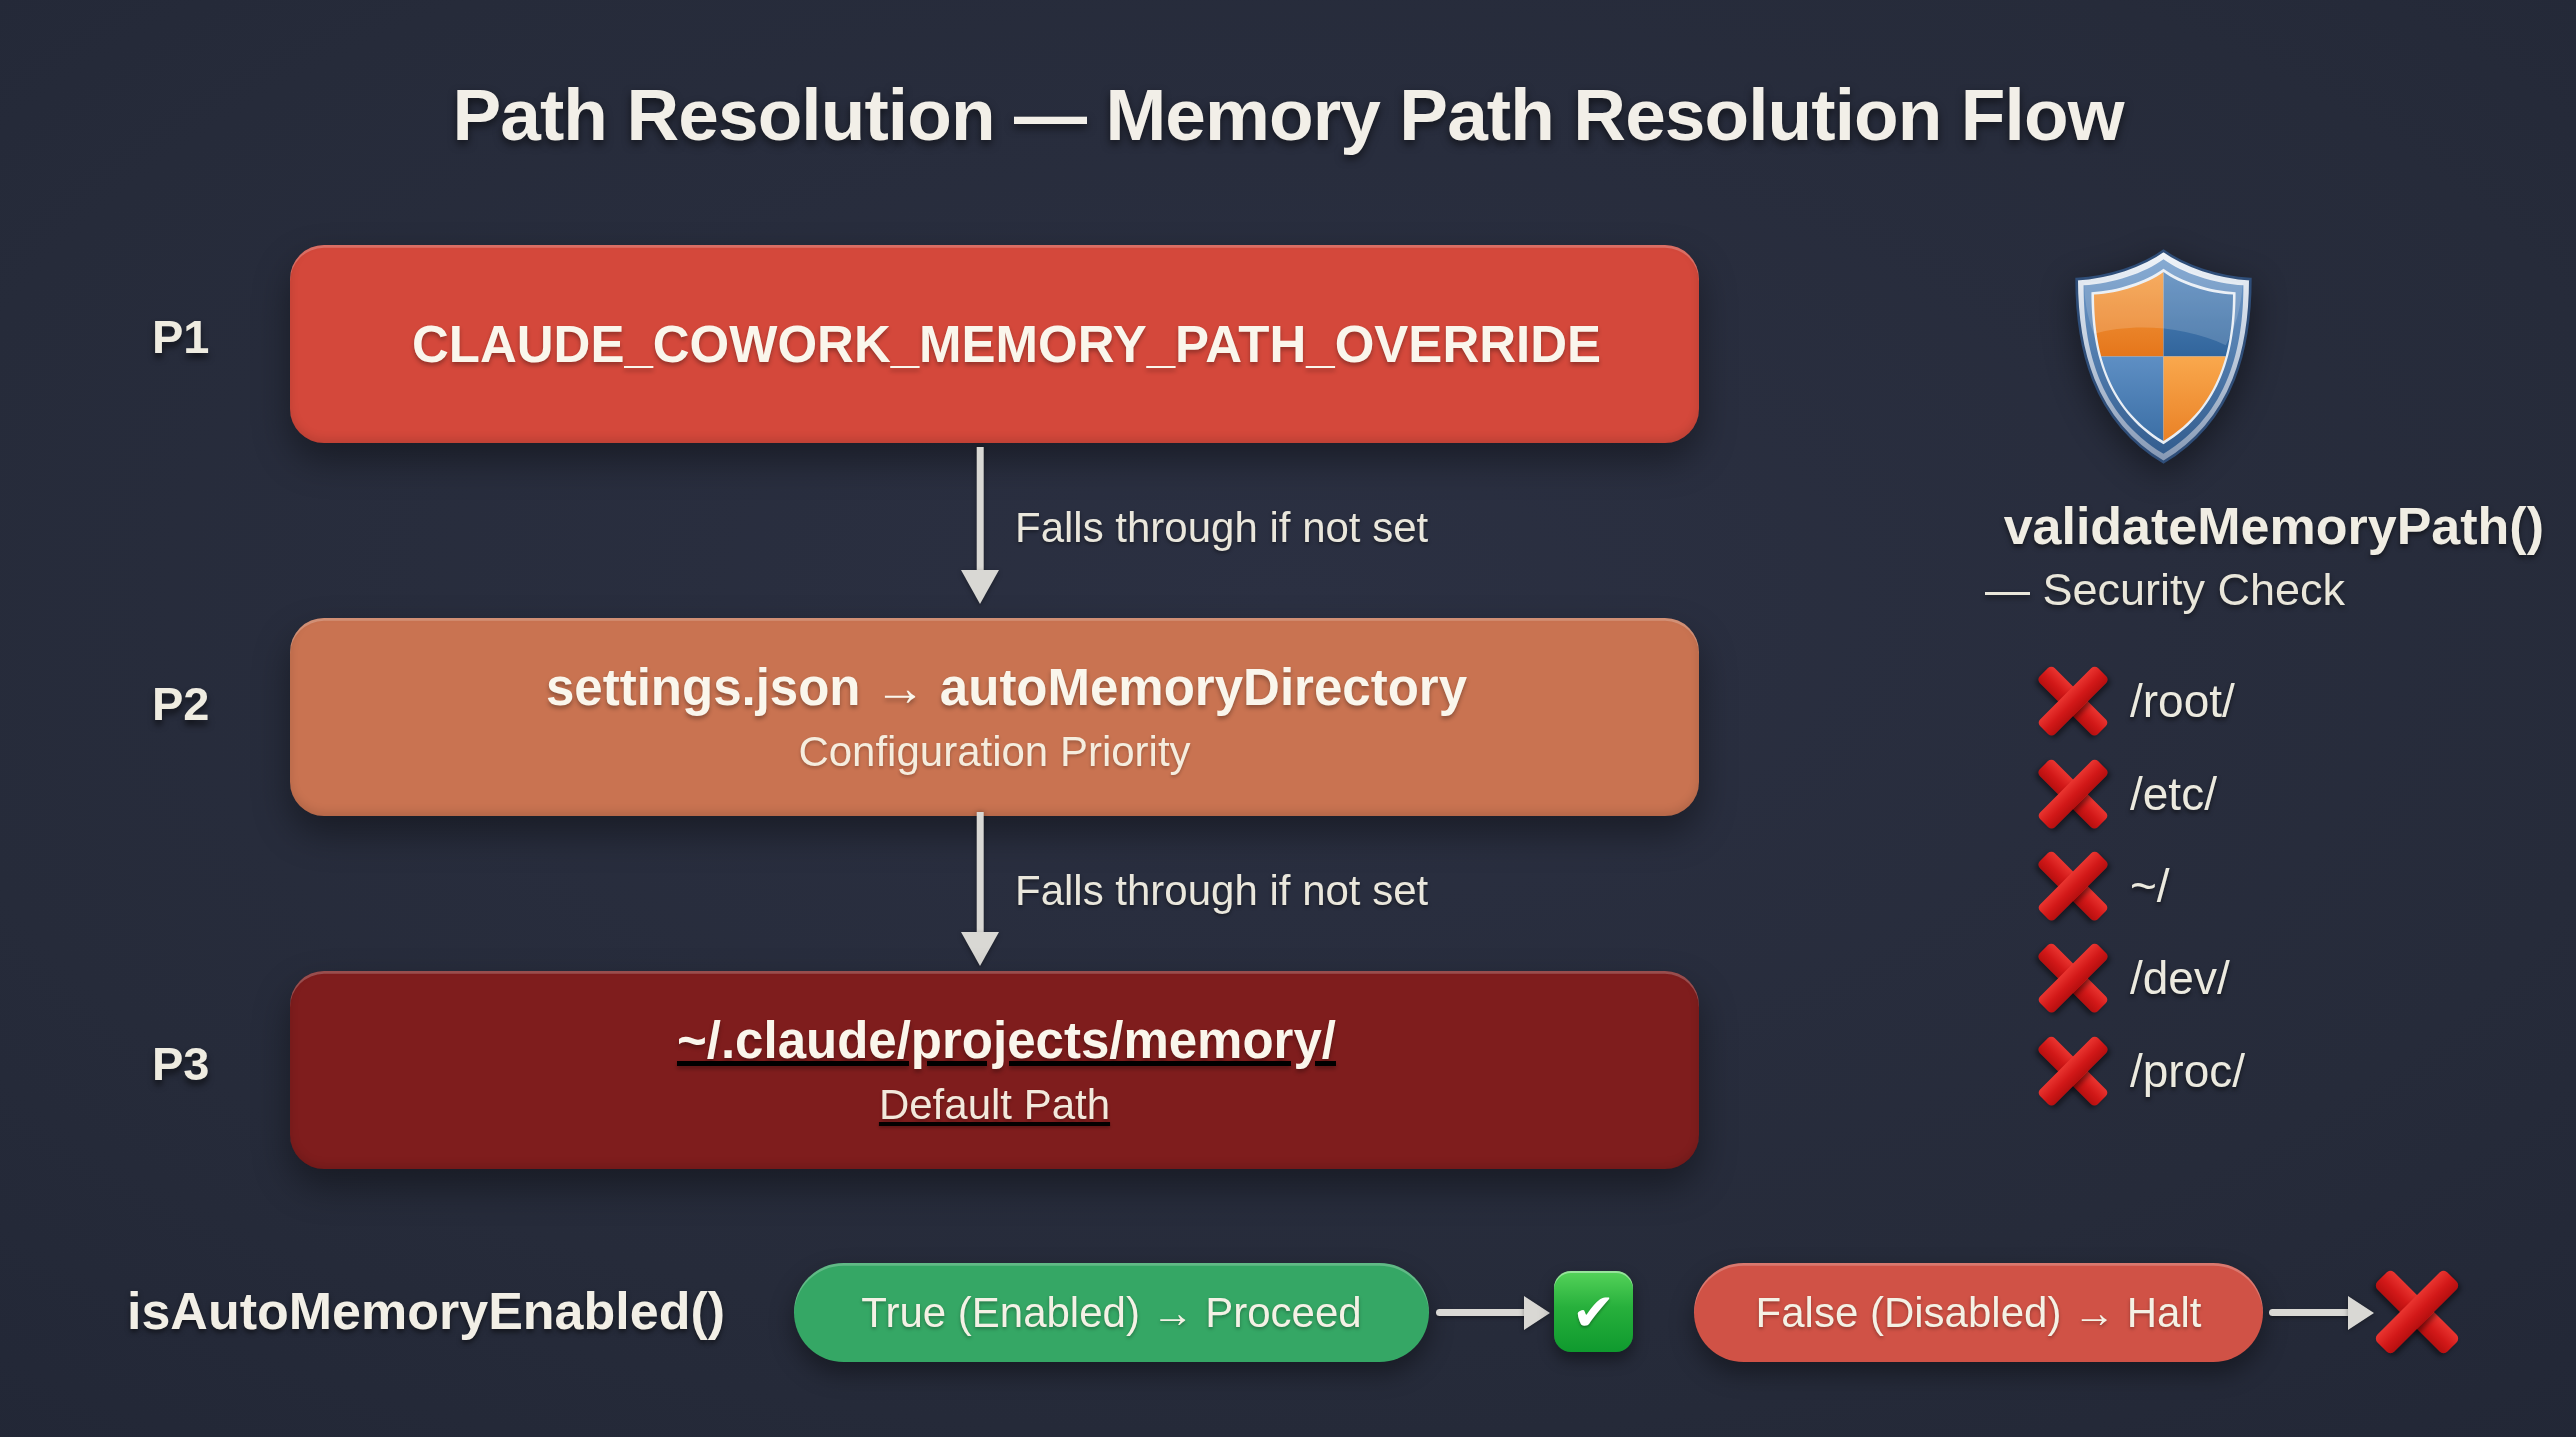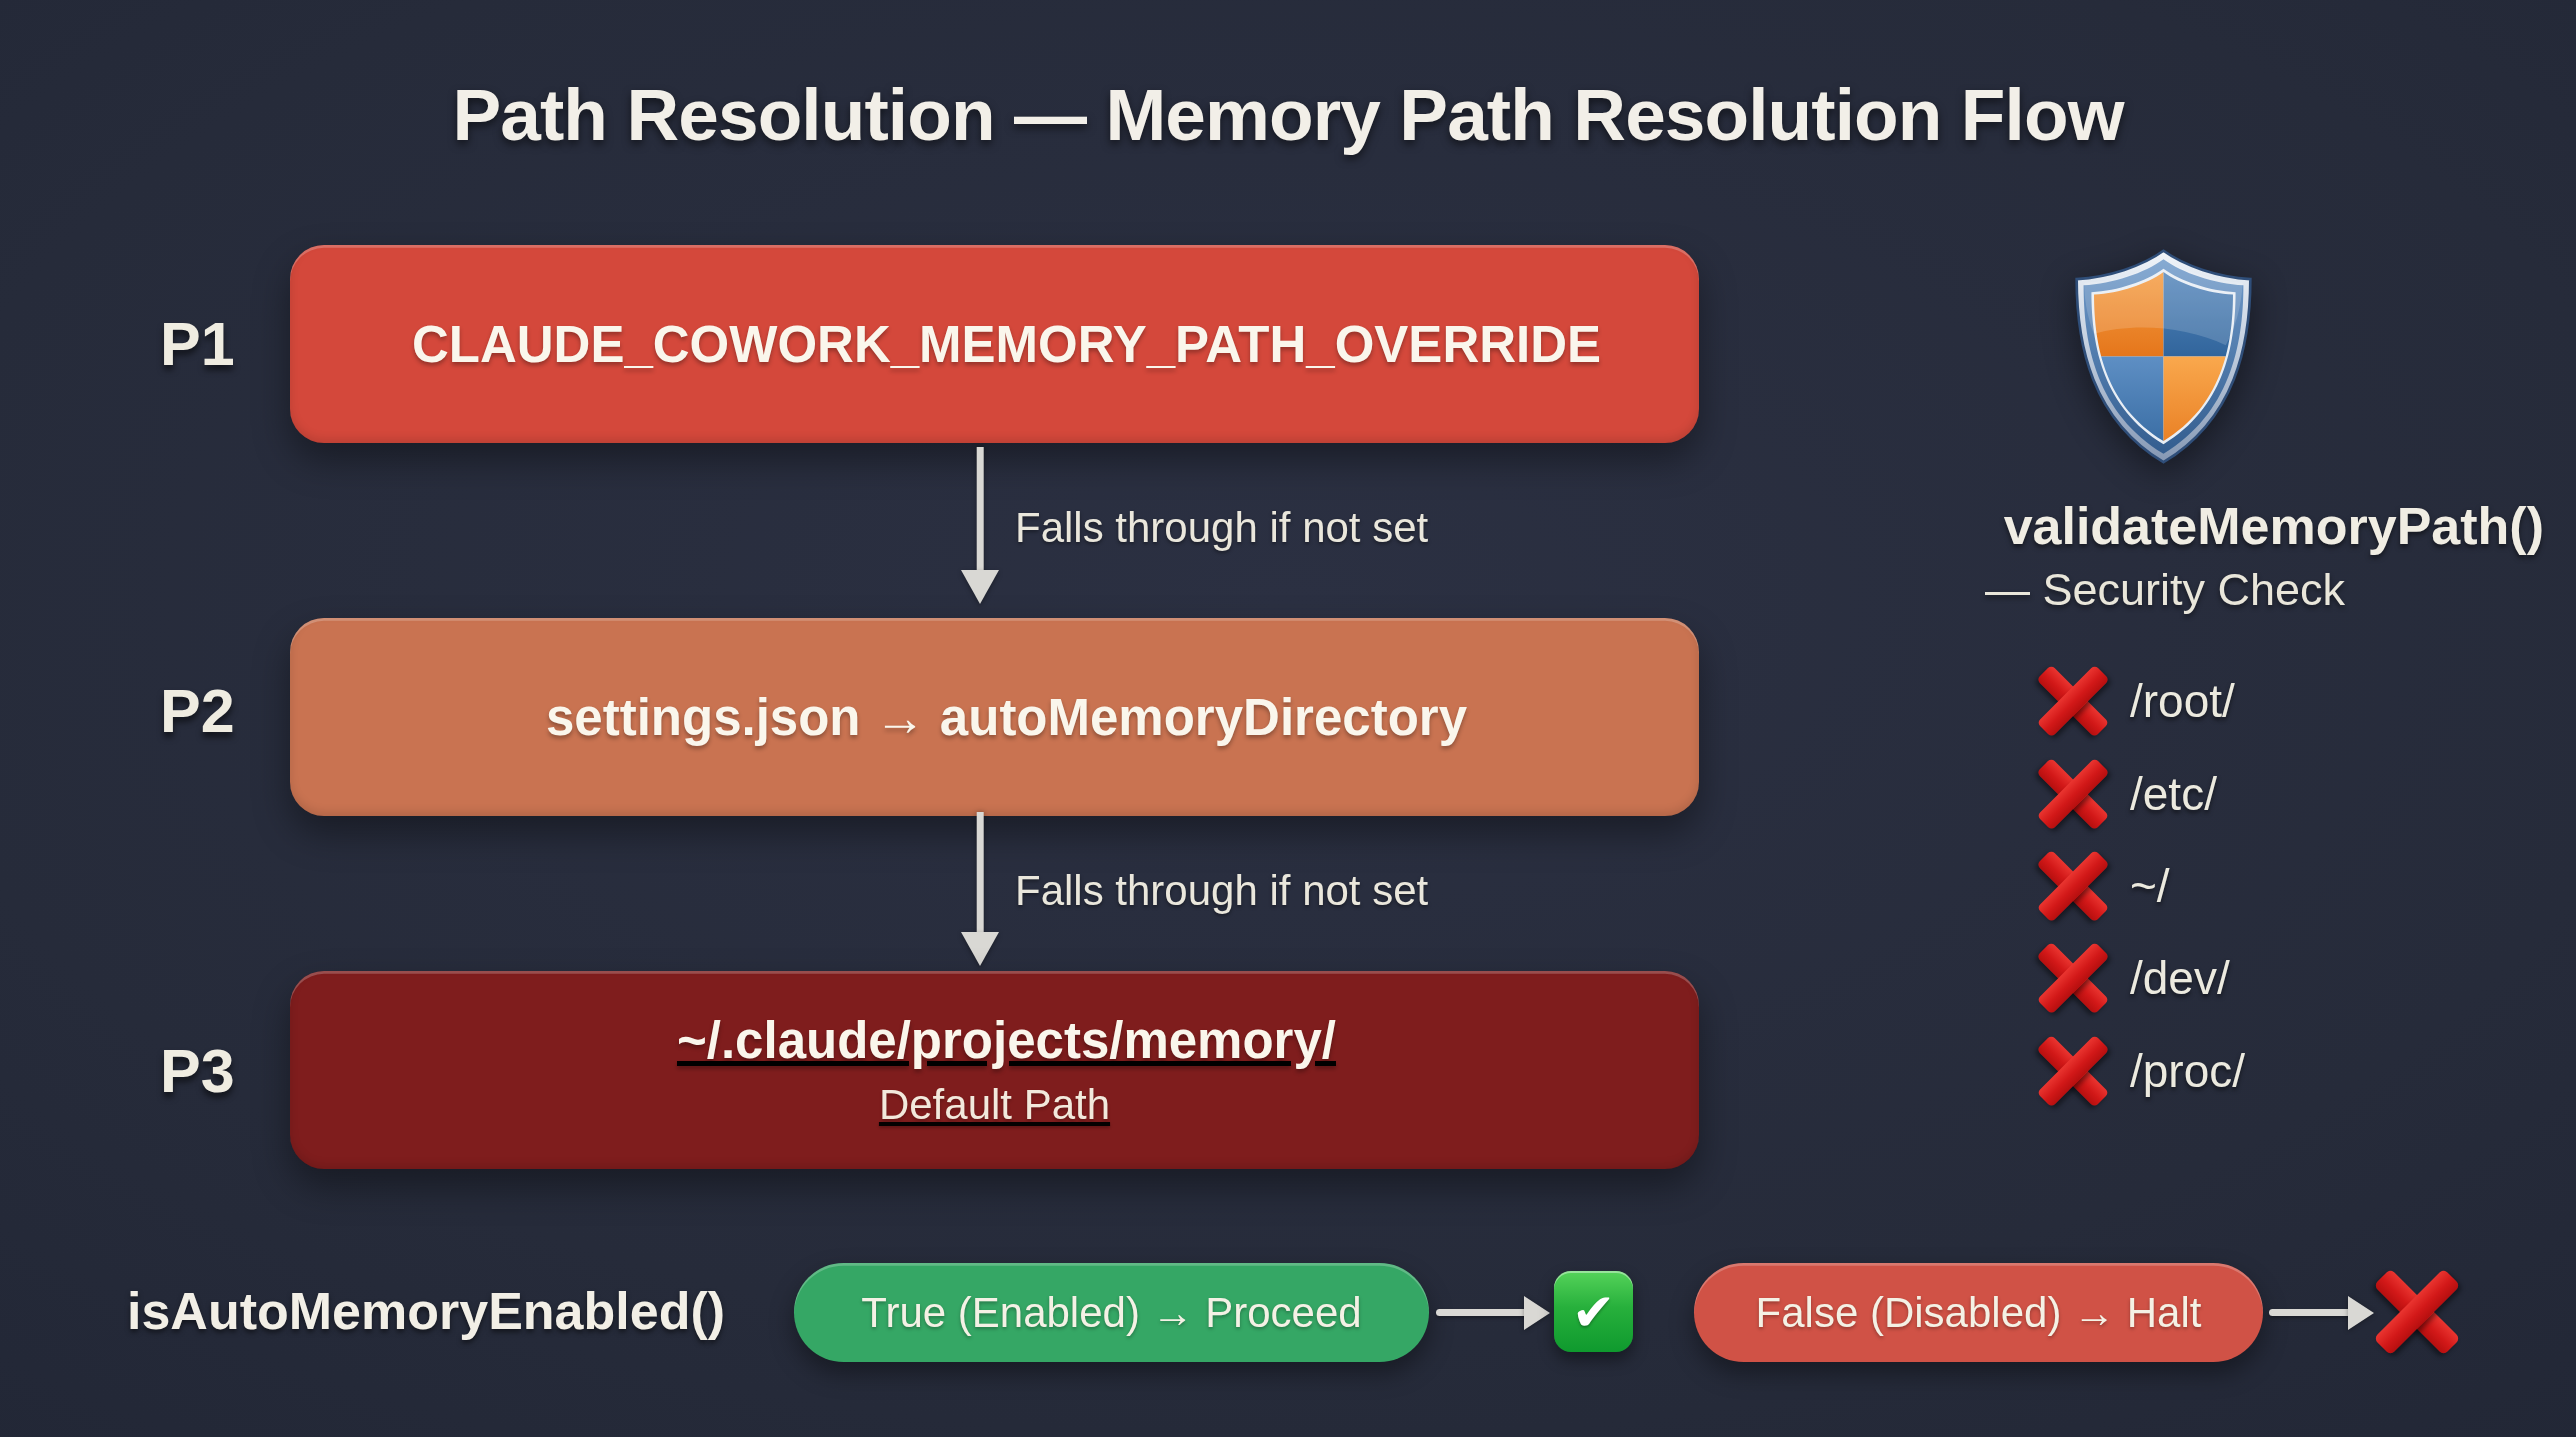--- a/index.html
+++ b/index.html
@@ -10,22 +10,22 @@
   }
   #canvas { position:relative; width:2576px; height:1438px; }
 
   .title {
     position:absolute; top:73px; left:0; width:2576px; text-align:center;
     font-size:73px; font-weight:700; color:#f2efe8; letter-spacing:-0.9px;
     text-shadow:0 3.7px 8.4px rgba(0,0,0,.55);
   }
 
   .badge {
-    position:absolute; left:160px; width:168px;
-    font-size:61px; font-weight:700; color:#efece1;
+    position:absolute; left:152px; width:168px;
+    font-size:47px; font-weight:700; color:#efece1;
     text-shadow:0 4.7px 6.6px rgba(0,0,0,.55);
   }
 
   .flow-box {
     position:absolute; left:290px; width:1409px; height:198px; border-radius:34px;
     display:flex; flex-direction:column; align-items:center; justify-content:center; gap:11.2px;
     box-shadow:0 17px 36px rgba(0,0,0,.38), inset 0 2.8px 0 rgba(255,255,255,.22), inset 0 -3.7px 9.4px rgba(0,0,0,.12);
   }
   .flow-box.red    { background:#d4483b; }
   .flow-box.orange { background:#c97351; }
@@ -97,20 +97,21 @@
 
   <div class="v-arrow" style="top:447px;height:157px;">
     <div class="shaft"></div>
     <div class="head"></div>
   </div>
   <div class="fall-label" style="top:504px;">Falls through if not set</div>
 
   <div class="badge" style="top:676px;">P2</div>
   <div class="flow-box orange" style="top:618px;">
     <div class="box-title">settings.json → autoMemoryDirectory</div>
+    <div class="box-sub">Configuration Priority</div>
   </div>
 
   <div class="v-arrow" style="top:812px;height:154px;">
     <div class="shaft"></div>
     <div class="head"></div>
   </div>
   <div class="fall-label" style="top:867px;">Falls through if not set</div>
 
   <div class="badge" style="top:1036px;">P3</div>
   <div class="flow-box green" style="top:971px;">

